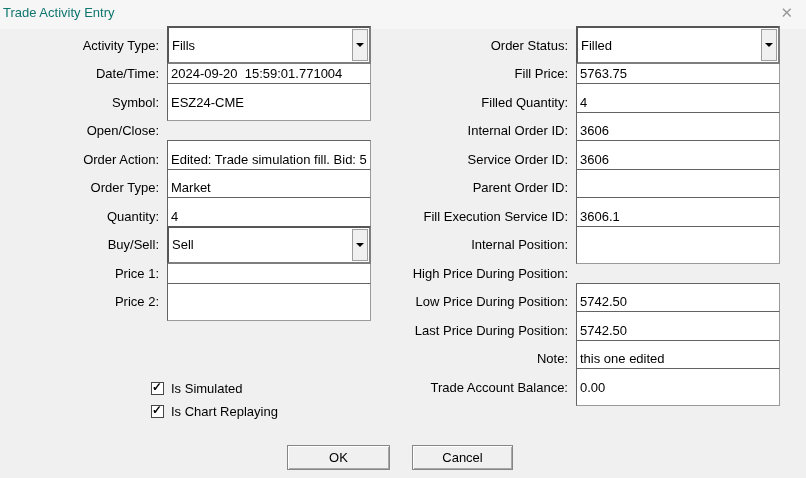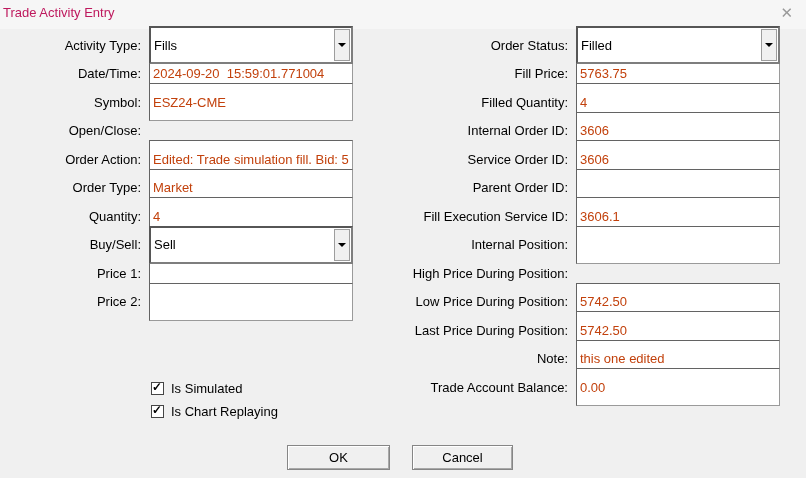--- a/index.html
+++ b/index.html
@@ -3,36 +3,36 @@
 <meta charset="utf-8">
 <style>
   html,body { margin:0; padding:0; }
   body { width:806px; height:478px; background:#ffffff; }
   .dialog {
     position:relative; width:806px; height:478px;
     background:#f0f0f0; overflow:hidden;
     font-family:"Liberation Sans", sans-serif; font-size:13px; color:#000;
   }
   .titlebar { position:absolute; left:0; top:0; right:0; height:29px; background:#f6f6f6; }
-  .title { position:absolute; left:3px; top:5px; font-size:13px; color:#be185d; }
+  .title { position:absolute; left:3px; top:5px; font-size:13px; color:#0f766e; }
   .close { position:absolute; right:13px; top:4px; font-size:15px; line-height:17px; color:#9a9a9a; cursor:default; }
 
   .col { position:absolute; top:34px; }
   .col-left  { left:0; }
   .col-right { left:400px; }
   .row { display:flex; align-items:center; height:22px; margin-bottom:6.5px; }
   .lbl { text-align:right; padding-right:4px; box-sizing:border-box; white-space:nowrap; }
-  .col-left  .lbl { flex:0 0 145px; }
+  .col-left  .lbl { flex:0 0 145px;margin-left:18px; }
   .col-right .lbl { flex:0 0 172px; }
 
   .field { margin-left:4px; width:204px; height:38px; box-sizing:border-box; }
   input.txt {
     font:13px "Liberation Sans", sans-serif;
     border:1px solid; border-color:#636363 #9a9a9a #9a9a9a #636363;
-    background:#fff; padding:0 3px; outline:none; color:#c2410c;
+    background:#fff; padding:0 3px; outline:none; color:#000000;
   }
   .combo {
     position:relative; background:#fff;
     border:2px solid; border-color:#565656 #7e7e7e #7e7e7e #565656;
     display:flex; align-items:center;
   }
   .combo-text { padding-left:3px; flex:1; white-space:nowrap; overflow:hidden; }
   .combo-btn {
     position:absolute; top:1px; right:1px; bottom:1px; width:16px;
     background:#f0f0f0; border:1px solid #9d9d9d; box-sizing:border-box;

